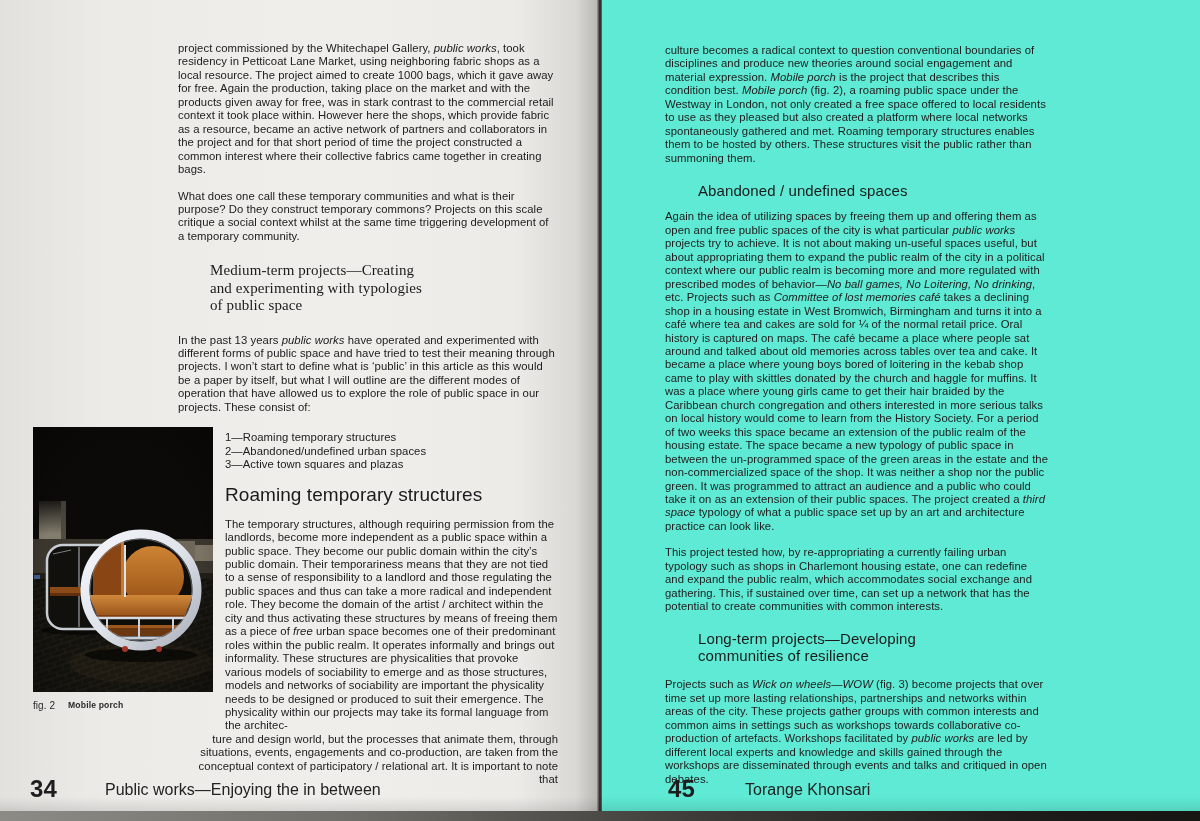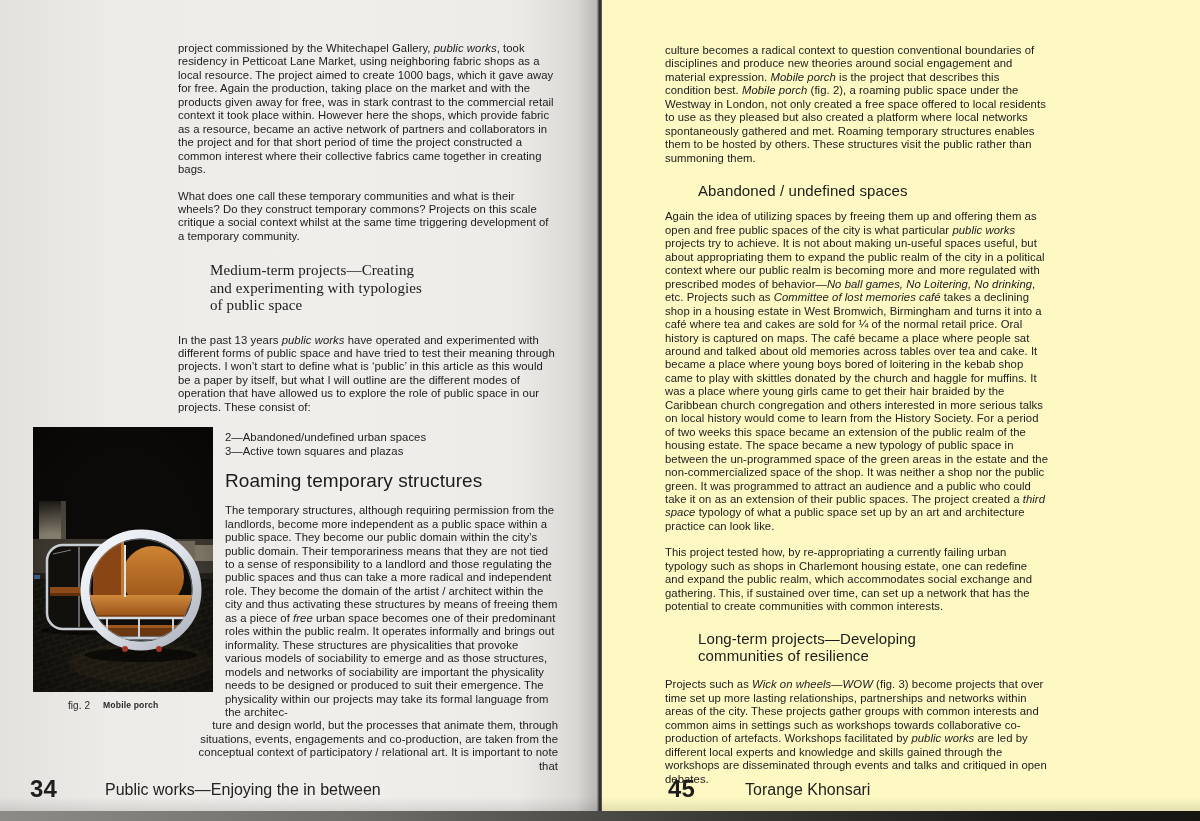--- a/index.html
+++ b/index.html
@@ -1,18 +1,18 @@
 <!DOCTYPE html>
 <html><head>
 <meta charset="utf-8">
 <style>
   html,body{margin:0;padding:0;background:#b9b8b5;}
   #stage{position:relative;width:1200px;height:821px;overflow:hidden;
          font-family:"Liberation Sans",sans-serif;color:#202020;
-         background:#fef9c3;}
+         background:#5eead4;}
   
   .page-left{position:absolute;left:0;top:0;width:600px;height:811px;
     background:linear-gradient(90deg,#e2e1de 0%,#ecebe8 18%,#efeeeb 55%,#ecebe8 86%,#d9d8d5 96%,#b5b4b1 100%);}
   .page-right{position:absolute;left:600px;top:0;width:600px;height:811px;
     background:linear-gradient(90deg,#7e7d7a 0%,#b9b8b5 0.6%,#dddcd9 2.2%,#eeede b 5%,#f3f2f0 10%,#f5f4f2 55%,#f2f1ef 92%,#efeeec 100%);}
   .gutter{position:absolute;left:597px;top:0;width:5px;height:811px;
     background:linear-gradient(90deg,#a5a4a1 0%,#3a3936 45%,#222120 60%,#6d6c69 100%);}
   .page-bottom-shadow{position:absolute;left:0;top:797px;width:1200px;height:14px;
     background:linear-gradient(180deg,rgba(0,0,0,0),rgba(0,0,0,0.10));}
   .book-bottom{position:absolute;left:0;top:811px;width:1200px;height:10px;
@@ -30,21 +30,21 @@
   .head-r2{margin:16px 0 14px 33px;}
   .fig-section{position:relative;min-height:285px;}
   .indent{margin-left:47px;width:333px;padding-top:4px;}
   .list{margin:0 0 14px 0;}
   .subhead{font-size:19px;line-height:17px;margin:0 0 15px 0;color:#1b1b1b;}
   .p-cont{margin:0;width:380px;text-align:right;}
 
   
   .figure{position:absolute;left:-145px;top:0;width:180px;}
   .figure svg{display:block;}
-  .caption{margin-top:7px;display:flex;align-items:flex-start;margin-left:35px;}
+  .caption{margin-top:7px;display:flex;align-items:flex-start;}
   .cap-label{font-size:10px;color:#2a2a2a;}
   .cap-text{font-size:8.6px;font-weight:bold;margin-left:13px;letter-spacing:0.15px;color:#2a2a2a;}
 
   
   .pagenum{position:absolute;font-size:24px;font-weight:bold;letter-spacing:0.2px;color:#1d1d1d;}
   .runfoot{position:absolute;font-size:16px;color:#222;}
   .pn-left{left:30px;top:775px;}
   .rf-left{left:105px;top:781px;}
   .pn-right{left:668px;top:775px;}
   .rf-right{left:745px;top:781px;}
@@ -52,21 +52,21 @@
 </head>
 <body>
 
 <div id="stage">
 
   <div class="page-left"></div>
   <div class="page-right"></div>
 
   <div class="col col-left">
     <p class="para">project commissioned by the Whitechapel Gallery, <span class="it">public works</span>, took residency in Petticoat Lane Market, using neighboring fabric shops as a local resource. The project aimed to create 1000 bags, which it gave away for free. Again the production, taking place on the market and with the products given away for free, was in stark contrast to the commercial retail context it took place within. However here the shops, which provide fabric as a resource, became an active network of partners and collaborators in the project and for that short period of time the project constructed a common interest where their collective fabrics came together in creating bags.</p>
-    <p class="para">What does one call these temporary communities and what is their wheels? Do they construct temporary commons? Projects on this scale critique a social context whilst at the same time triggering development of a temporary community.</p>
+    <p class="para">What does one call these temporary communities and what is their purpose? Do they construct temporary commons? Projects on this scale critique a social context whilst at the same time triggering development of a temporary community.</p>
     <div class="head head-l1">Medium-term projects—Creating<br>and experimenting with typologies<br>of public space</div>
     <p class="para">In the past 13 years <span class="it">public works</span> have operated and experimented with different forms of public space and have tried to test their meaning through projects. I won’t start to define what is ‘public’ in this article as this would be a paper by itself, but what I will outline are the different modes of operation that have allowed us to explore the role of public space in our projects. These consist of:</p>
 
     <div class="fig-section">
 
       <figure class="figure" style="margin:0">
         <svg width="180" height="265" viewBox="0 0 180 265" role="img">
           <defs>
             <linearGradient id="gRing" x1="0" y1="0" x2="1" y2="1">
               <stop offset="0" stop-color="#f5f7fb"></stop>
@@ -141,20 +141,21 @@
           <rect width="180" height="265" fill="url(#gVig)"></rect>
         </svg>
         <figcaption class="caption">
           <span class="cap-label">fig. 2</span>
           <span class="cap-text">Mobile porch</span>
         </figcaption>
       </figure>
 
       <div class="indent">
         <div class="list">
+          <div>1—Roaming temporary structures</div>
           <div>2—Abandoned/undefined urban spaces</div>
           <div>3—Active town squares and plazas</div>
         </div>
         <div class="subhead">Roaming temporary structures</div>
         <p class="para" style="margin-bottom:0">The temporary structures, although requiring permission from the landlords, become more independent as a public space within a public space. They become our public domain within the city’s public domain. Their temporariness means that they are not tied to a sense of responsibility to a landlord and those regulating the public spaces and thus can take a more radical and independent role. They become the domain of the artist / architect within the city and thus activating these structures by means of freeing them as a piece of <span class="it">free</span> urban space becomes one of their predominant roles within the public realm. It operates informally and brings out informality. These structures are physicalities that provoke various models of sociability to emerge and as those structures, models and networks of sociability are important the physicality needs to be designed or produced to suit their emergence. The physicality within our projects may take its formal language from the architec-</p>
       </div>
     </div>
     <p class="p-cont">ture and design world, but the processes that animate them, through situations, events, engagements and co-production, are taken from the conceptual context of participatory / relational art. It is important to note that</p>
   </div>
 

